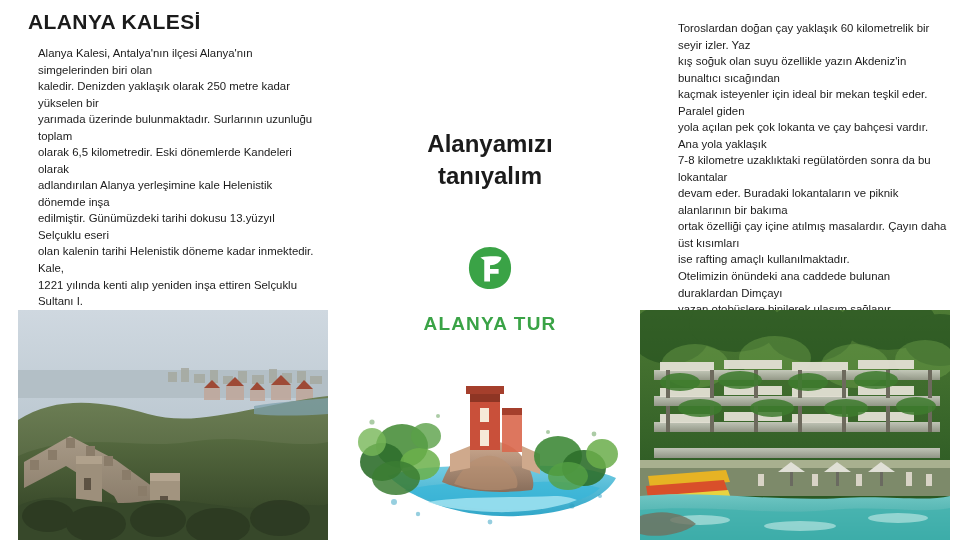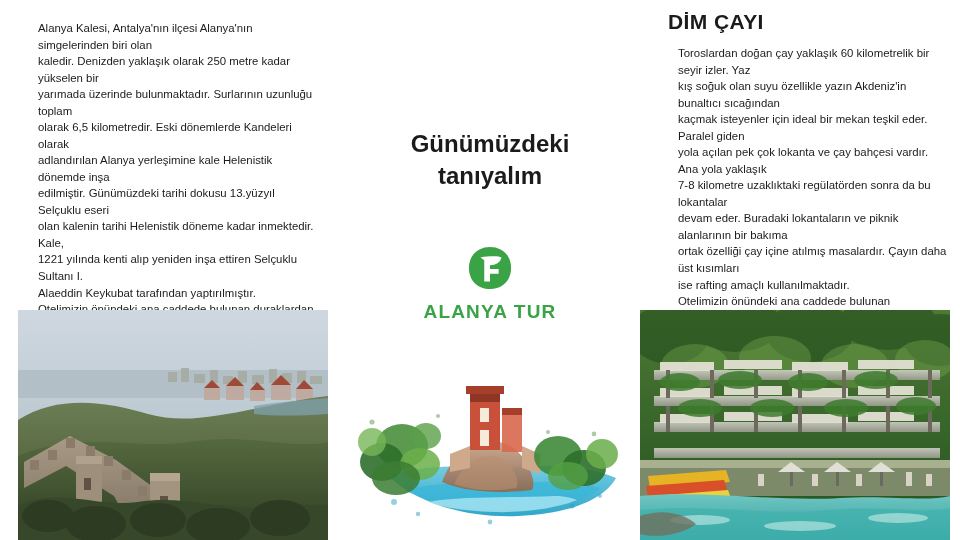--- a/index.html
+++ b/index.html
@@ -72,21 +72,21 @@
     display: flex;
     flex-direction: column;
     align-items: center;
   }
   .logo-mark {
     width: 46px;
     height: 46px;
     display: block;
   }
   .logo-text {
-    margin-top: 10px;
+    margin-top: 22px;
     font-size: 19px;
     font-weight: bold;
     color: #3aa346;
     letter-spacing: 1.2px;
   }
   .center-illustration {
     position: absolute;
     left: 18px;
     top: 350px;
     width: 265px;
@@ -111,20 +111,21 @@
     height: 230px;
   }
   .photo svg { display: block; width: 100%; height: 100%; }
 </style>
 </head>
 <body>
 
 <div class="page">
 
   <div class="col-left">
+    <h1 class="col-title">ALANYA KALESİ</h1>
     <p class="col-body">Alanya Kalesi, Antalya'nın ilçesi Alanya'nın simgelerinden biri olan
 kaledir. Denizden yaklaşık olarak 250 metre kadar yükselen bir
 yarımada üzerinde bulunmaktadır. Surlarının uzunluğu toplam
 olarak 6,5 kilometredir. Eski dönemlerde Kandeleri olarak
 adlandırılan Alanya yerleşimine kale Helenistik dönemde inşa
 edilmiştir. Günümüzdeki tarihi dokusu 13.yüzyıl Selçuklu eseri
 olan kalenin tarihi Helenistik döneme kadar inmektedir. Kale,
 1221 yılında kenti alıp yeniden inşa ettiren Selçuklu Sultanı I.
 Alaeddin Keykubat tarafından yaptırılmıştır.
 Otelimizin önündeki ana caddede bulunan duraklardan şehir için
@@ -213,21 +214,21 @@
         <ellipse cx="140" cy="210" rx="28" ry="17"></ellipse>
         <ellipse cx="200" cy="216" rx="32" ry="18"></ellipse>
         <ellipse cx="262" cy="208" rx="30" ry="18"></ellipse>
       </g>
 
       <path d="M236,96 C260,92 290,90 310,88 L310,104 C280,106 256,106 236,104 Z" fill="#7fa2ae" opacity="0.75"></path>
     </svg>
   </div>
 
   <div class="center">
-    <div class="center-title">Günümüzdeki
+    <div class="center-title">Alanyamızı
 tanıyalım</div>
 
     <div class="logo-wrap">
       <svg class="logo-mark" viewBox="0 0 48 48">
         <path d="M24 2 C11 2 2 11 2 24 C2 37 11 46 24 46 C37 46 46 37 46 24 C46 11 37 2 24 2 Z" fill="#3aa346"></path>
         <path d="M14 13 C26 11 34 12 36 13 C35 18 30 21 24 21 L24 25 L33 25 L33 30 L24 30 L24 38 L18 38 L18 16 Z" fill="#ffffff"></path>
       </svg>
       <div class="logo-text">ALANYA TUR</div>
     </div>
 
@@ -289,21 +290,20 @@
           <circle cx="14" cy="72" r="2.6"></circle>
             <circle cx="80" cy="66" r="2"></circle>
           <circle cx="236" cy="84" r="2.4"></circle>
             <circle cx="190" cy="82" r="2"></circle>
         </g>
       </svg>
     </div>
   </div>
 
   <div class="col-right">
-    <h1 class="col-title">DİM ÇAYI</h1>
     <p class="col-body">Toroslardan doğan çay yaklaşık 60 kilometrelik bir seyir izler. Yaz
 kış soğuk olan suyu özellikle yazın Akdeniz'in bunaltıcı sıcağından
 kaçmak isteyenler için ideal bir mekan teşkil eder. Paralel giden
 yola açılan pek çok lokanta ve çay bahçesi vardır. Ana yola yaklaşık
 7-8 kilometre uzaklıktaki regülatörden sonra da bu lokantalar
 devam eder. Buradaki lokantaların ve piknik alanlarının bir bakıma
 ortak özelliği çay içine atılmış masalardır. Çayın daha üst kısımları
 ise rafting amaçlı kullanılmaktadır.
 Otelimizin önündeki ana caddede bulunan duraklardan Dimçayı
 yazan otobüslere binilerek ulaşım sağlanır.</p>

